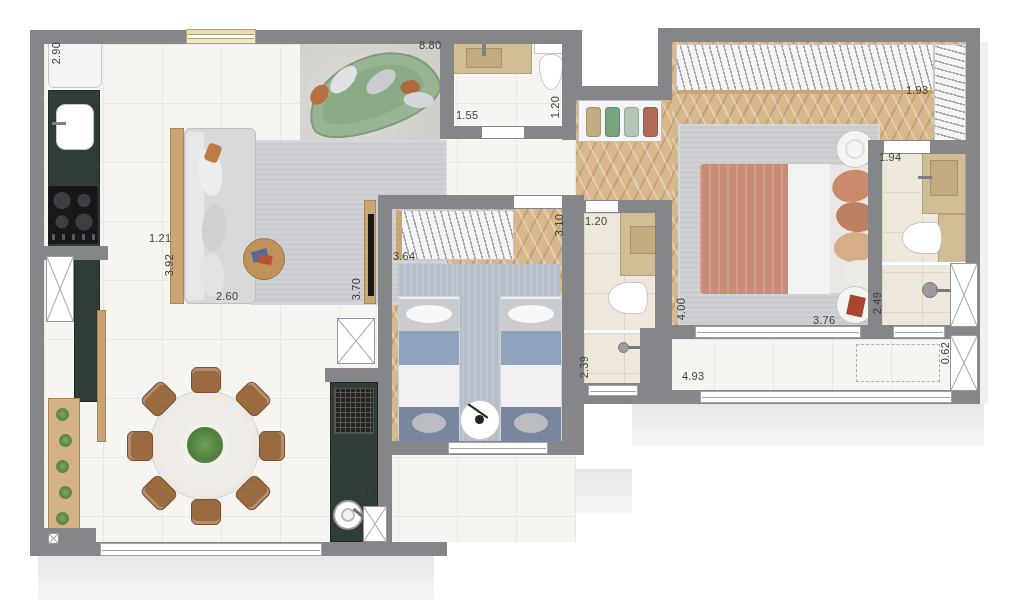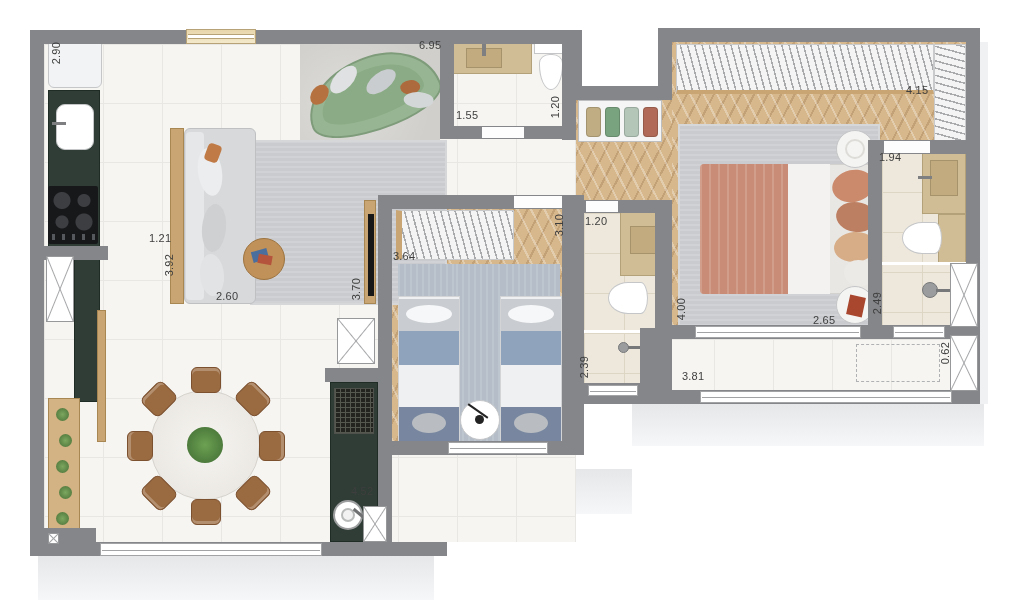--- a/index.html
+++ b/index.html
@@ -226,34 +226,34 @@
 
   <div class="shaft" style="left:46px;top:256px;width:28px;height:66px"></div>
   <div class="shaft" style="left:337px;top:318px;width:38px;height:46px"></div>
   <div class="shaft" style="left:363px;top:506px;width:24px;height:36px"></div>
   <div class="shaft" style="left:950px;top:263px;width:28px;height:64px"></div>
   <div class="shaft" style="left:950px;top:335px;width:28px;height:56px"></div>
   <div class="shaft" style="left:48px;top:533px;width:11px;height:11px"></div>
 
   <div class="a" id="labels-layer" style="left:0;top:0;width:1024px;height:611px">
       <span class="dim v" style="left: 50px; top: 42px; color: rgb(62, 62, 62);">2.90</span>
-      <span class="dim" style="left: 419px; top: 39px; color: rgb(62, 62, 62);">6.95</span>
+      <span class="dim" style="left: 419px; top: 39px; color: rgb(62, 62, 62);">8.80</span>
       <span class="dim" style="left: 456px; top: 109px; color: rgb(62, 62, 62);">1.55</span>
       <span class="dim v" style="left: 549px; top: 96px; color: rgb(62, 62, 62);">1.20</span>
       <span class="dim" style="left: 149px; top: 232px; color: rgb(62, 62, 62);">1.21</span>
       <span class="dim v" style="left: 163px; top: 254px; color: rgb(62, 62, 62);">3.92</span>
       <span class="dim" style="left: 196px; top: 290px; color: rgb(62, 62, 62); margin-left: 20px;">2.60</span>
       <span class="dim v" style="left: 350px; top: 278px; color: rgb(62, 62, 62);">3.70</span>
       <span class="dim" style="left: 393px; top: 250px; color: rgb(62, 62, 62);">3.64</span>
       <span class="dim v" style="left: 553px; top: 214px; color: rgb(62, 62, 62);">3.10</span>
       <span class="dim" style="left: 585px; top: 215px; color: rgb(62, 62, 62);">1.20</span>
       <span class="dim v" style="left: 578px; top: 356px; color: rgb(62, 62, 62);">2.39</span>
-      <span class="dim" style="left: 906px; top: 84px; color: rgb(62, 62, 62);">4.15</span>
+      <span class="dim" style="left: 906px; top: 84px; color: rgb(62, 62, 62);">1.93</span>
       <span class="dim" style="left: 879px; top: 151px; color: rgb(62, 62, 62);">1.94</span>
       <span class="dim v" style="left: 675px; top: 298px; color: rgb(62, 62, 62);">4.00</span>
-      <span class="dim" style="left: 813px; top: 314px; color: rgb(62, 62, 62);">2.65</span>
+      <span class="dim" style="left: 813px; top: 314px; color: rgb(62, 62, 62);">3.76</span>
       <span class="dim v" style="left: 871px; top: 292px; color: rgb(62, 62, 62);">2.49</span>
       <span class="dim v" style="left: 939px; top: 342px; color: rgb(62, 62, 62);">0.62</span>
-      <span class="dim" style="left: 682px; top: 370px; color: rgb(62, 62, 62);">3.81</span>
+      <span class="dim" style="left: 682px; top: 370px; color: rgb(62, 62, 62);">4.93</span>
       <span class="dim" style="left: 351px; top: 485px; color: rgb(62, 62, 62);">4.52</span>
     </div>
 
 </div>
 
 </body></html>

